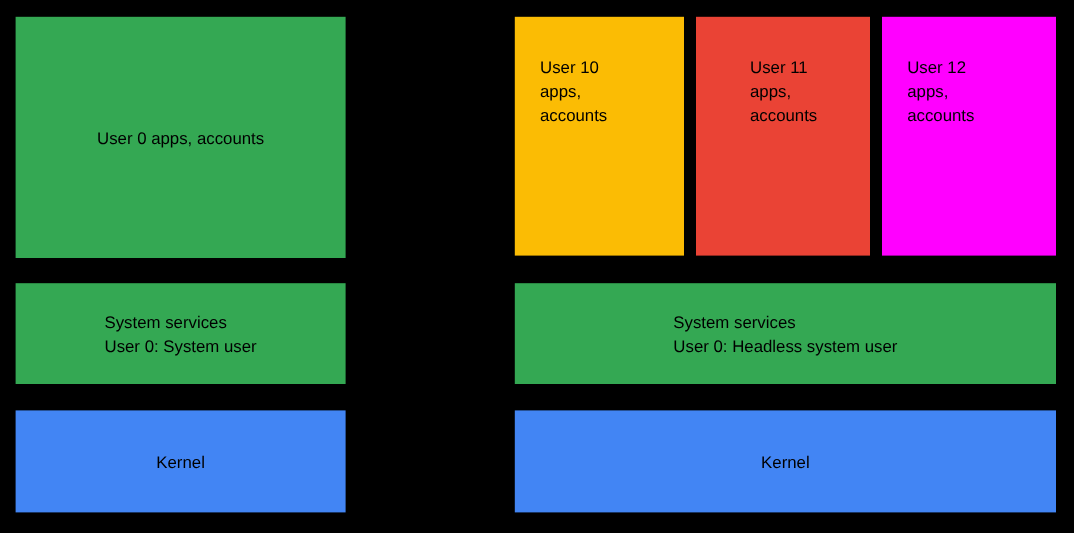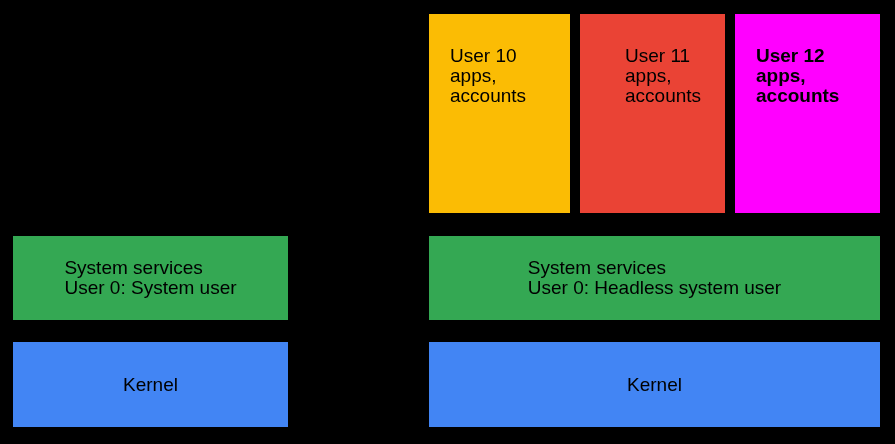--- a/index.html
+++ b/index.html
@@ -13,21 +13,21 @@
     width: 895px;
     height: 444px;
     background: #000000;
     overflow: hidden;
     font-family: "Liberation Sans", "DejaVu Sans", sans-serif;
   }
   .box {
     position: absolute;
     box-sizing: border-box;
     color: #000000;
-    font-size: 19px;
+    font-size: 14px;
     line-height: 20px;
     white-space: pre-line;
   }
   
   .box.center {
     display: flex;
     align-items: center;
     justify-content: center;
     text-align: left;
   }
@@ -38,20 +38,23 @@
   }
   .label {
     display: block;
   }
 </style>
 </head>
 <body>
 
 <div id="canvas">
 
+  <div class="box center" style="left:13px; top:14px; width:275px; height:201px; background:#34A853;">
+    <span class="label">User 0 apps, accounts</span>
+  </div>
 
   <div class="box center" style="left:13px; top:236px; width:275px; height:84px; background:#34A853;">
     <span class="label">System services
 User 0: System user</span>
   </div>
 
   <div class="box center" style="left:13px; top:342px; width:275px; height:85px; background:#4285F4;">
     <span class="label">Kernel</span>
   </div>
 
@@ -60,21 +63,21 @@
 apps,
 accounts</span>
   </div>
 
   <div class="box topleft" style="left:580px; top:14px; width:145px; height:199px; background:#EA4335;padding-left:45px;">
     <span class="label">User 11
 apps,
 accounts</span>
   </div>
 
-  <div class="box topleft" style="left:735px; top:14px; width:145px; height:199px; background:#FF00FF;font-weight:bold;">
+  <div class="box topleft" style="left:735px; top:14px; width:145px; height:199px; background:#FF00FF;">
     <span class="label">User 12
 apps,
 accounts</span>
   </div>
 
   <div class="box center" style="left:429px; top:236px; width:451px; height:84px; background:#34A853;">
     <span class="label">System services
 User 0: Headless system user</span>
   </div>
 

